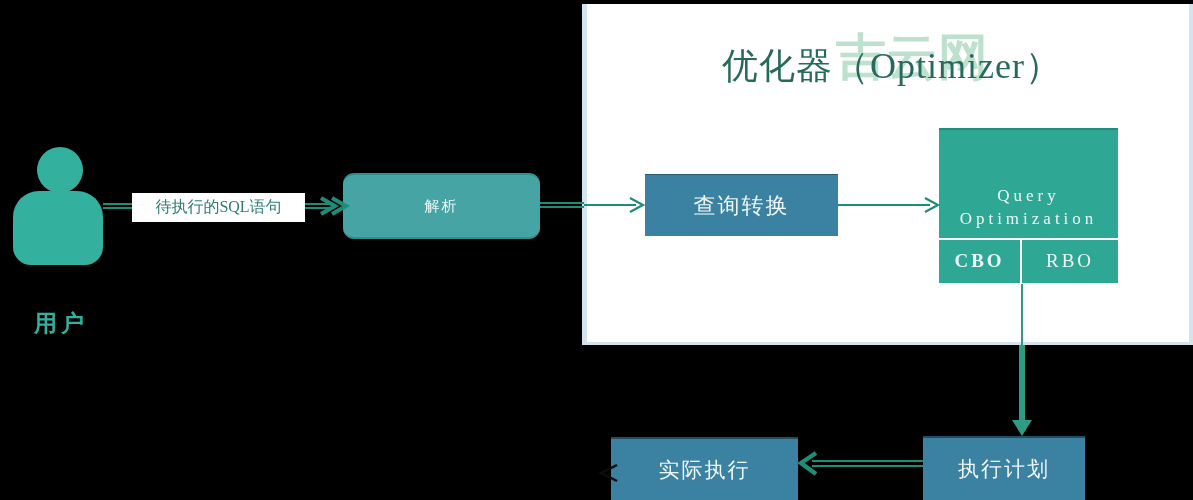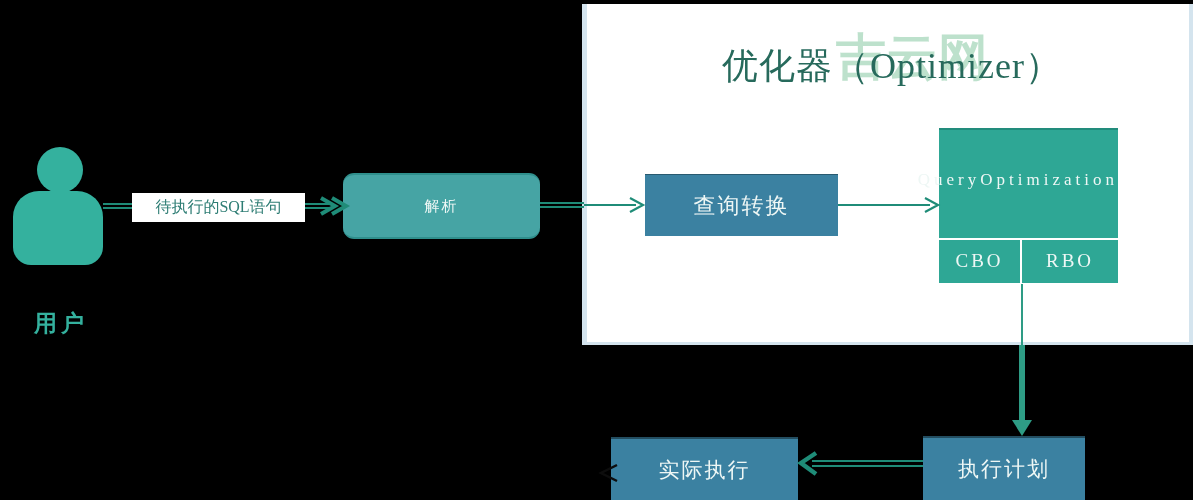--- a/index.html
+++ b/index.html
@@ -60,32 +60,32 @@
     font-size:22px;letter-spacing:2px;
   }
   .node-qo{
     left:939px;top:128px;width:179px;height:155px;
     background:var(--c-green-box,#2ea795);
     flex-direction:column;justify-content:flex-start;z-index:3;
     border-top:2px solid rgba(0,60,50,.25);
   }
   .qo-main{
     width:100%;height:109px;box-sizing:border-box;display:flex;
-    flex-direction:row;align-items:center;justify-content:flex-end;
+    flex-direction:column;align-items:center;justify-content:flex-end;
     padding-bottom:8px;font-size:17px;letter-spacing:4px;line-height:23px;
   }
   .qo-sub{
     width:100%;height:46px;box-sizing:border-box;display:flex;
     border-top:2px solid #fff;
   }
   .qo-cell{
     box-sizing:border-box;display:flex;align-items:center;justify-content:center;
     font-size:19px;letter-spacing:3px;height:100%;
   }
-  .qo-cell-cbo{width:83px;border-right:2px solid #fff;}
+  .qo-cell-cbo{width:83px;border-right:2px solid #fff;font-weight:bold;}
   .qo-cell-rbo{flex:1;}
   .node-ep{
     left:923px;top:436px;width:162px;height:64px;
     background:var(--c-blue-box,#3b81a1);
     border-top:2px solid rgba(0,0,0,.4);
     font-size:21px;letter-spacing:2px;
   }
   .node-ae{
     left:611px;top:437px;width:187px;height:63px;
     background:var(--c-blue-box,#3b81a1);

